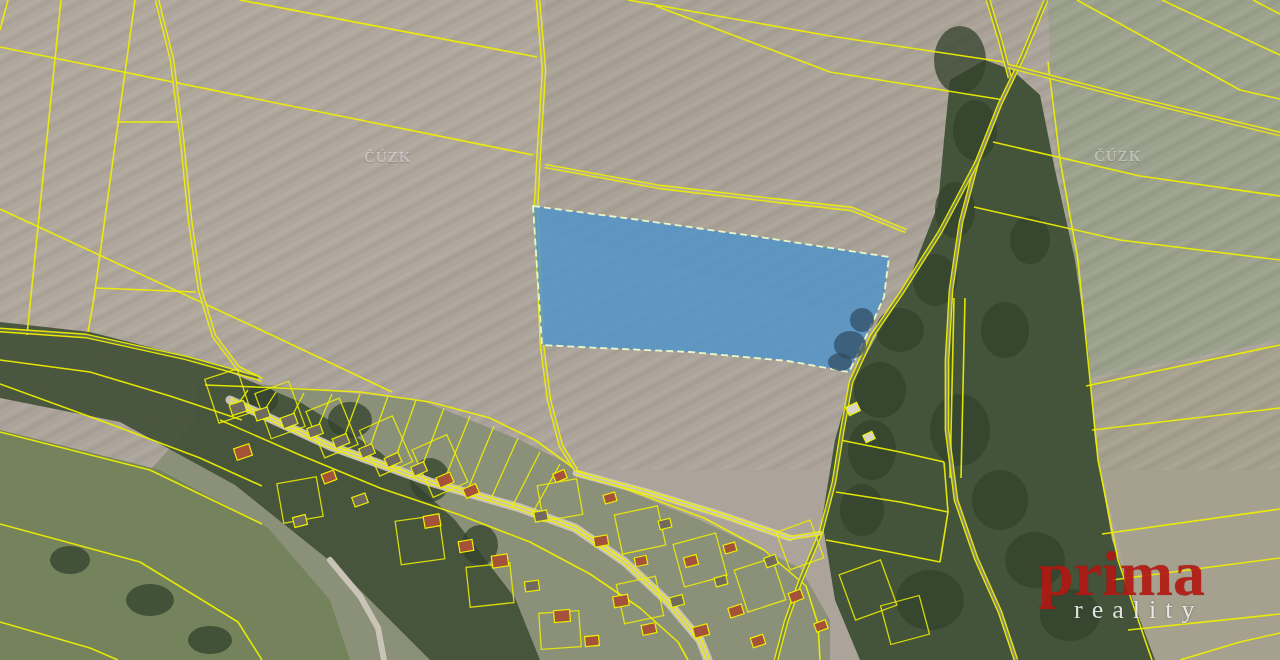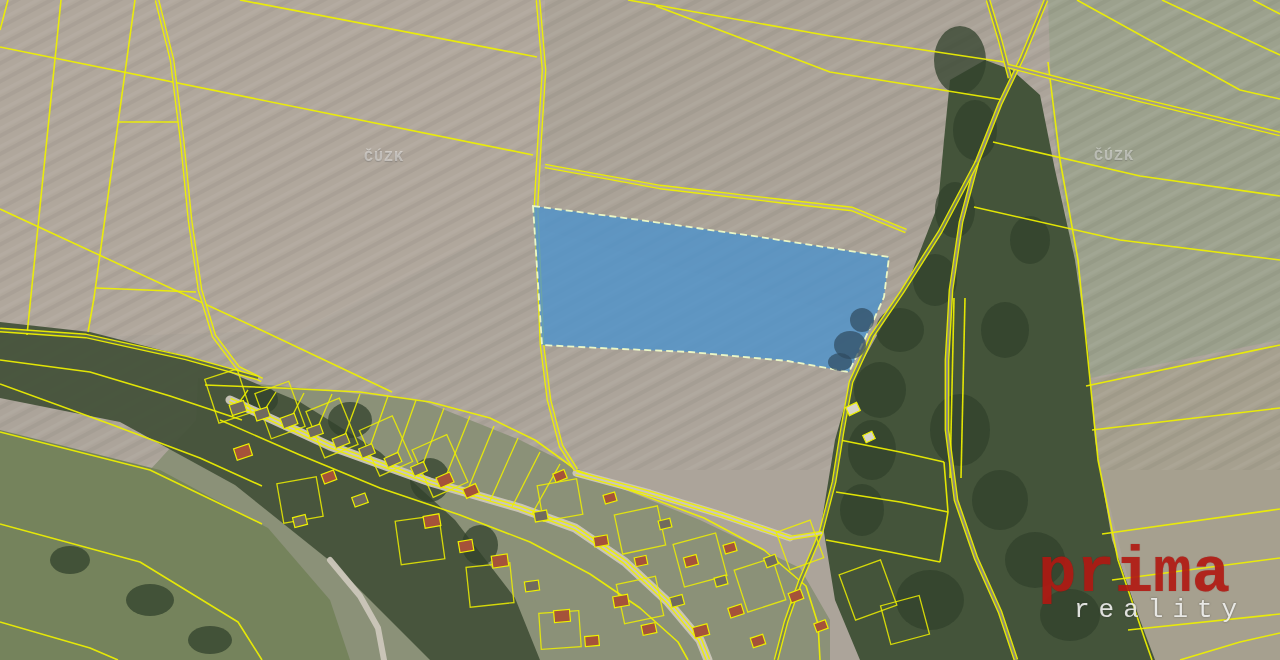--- a/index.html
+++ b/index.html
@@ -1,17 +1,17 @@
 <!DOCTYPE html>
 <html><head>
 <meta charset="utf-8">
 <style>
   html,body{margin:0;padding:0;background:#222;}
   .stage{position:relative;width:1280px;height:660px;overflow:hidden;background:#aca49a;
-         font-family:Liberation Mono, monospace;}
+         font-family:Liberation Serif, serif;}
   .stage svg{position:absolute;left:0;top:0;}
   .wm{position:absolute;font-weight:700;font-size:15px;letter-spacing:1px;
       color:rgba(255,255,255,.42);text-shadow:0 1px 1px rgba(90,90,90,.35);
       user-select:none;pointer-events:none;}
   .wm1{left:364px;top:149px;}
   .wm2{left:1094px;top:148px;}
   .logo{position:absolute;left:1038px;top:542px;width:230px;pointer-events:none;}
   .logo-main{display:block;font-weight:800;font-size:64px;line-height:64px;letter-spacing:0px;
       color:rgba(182,26,19,.84);text-shadow:0 0 1px rgba(110,0,0,.45);}
   .logo-sub{display:block;margin-left:36px;margin-top:-9px;font-size:26px;line-height:26px;

